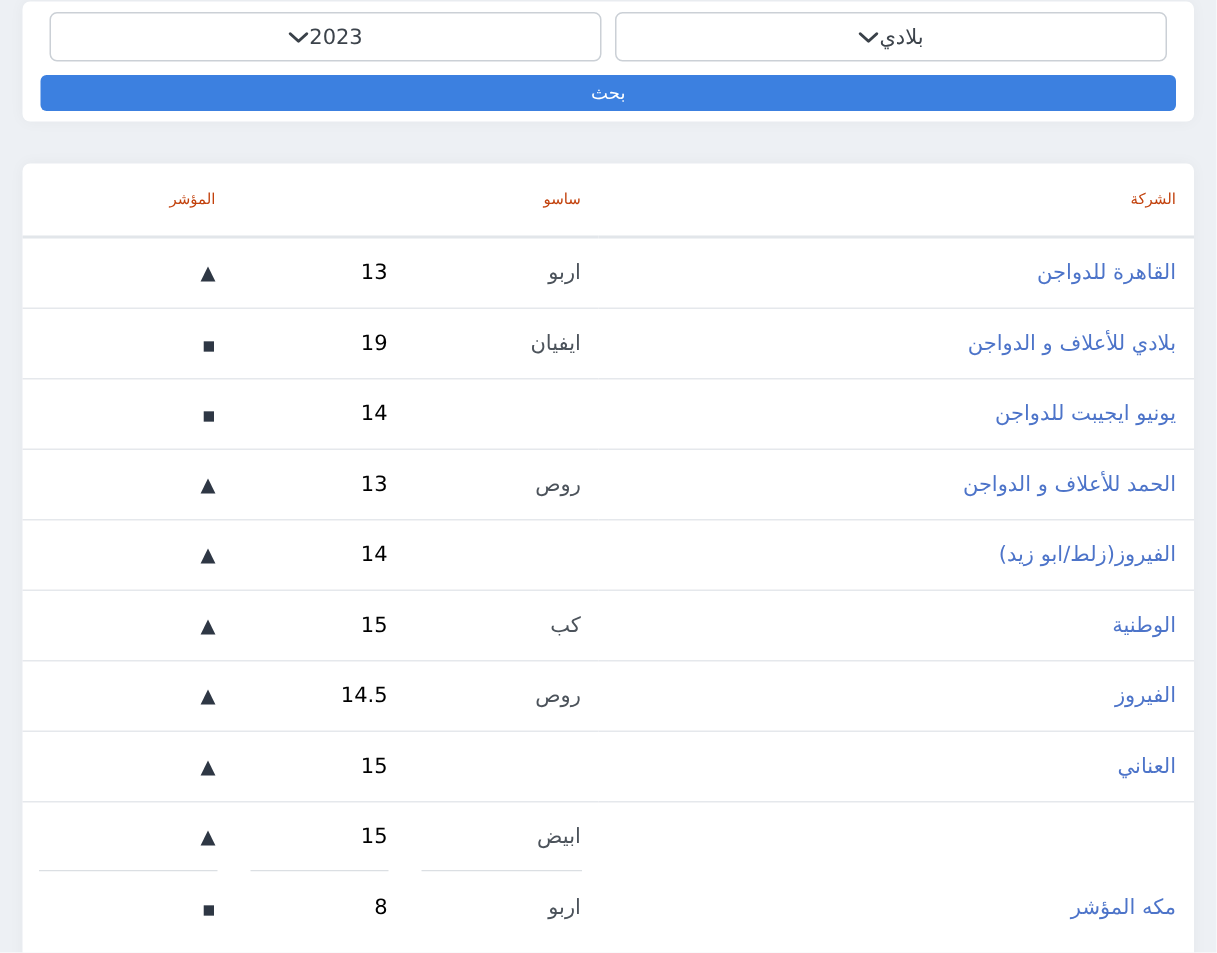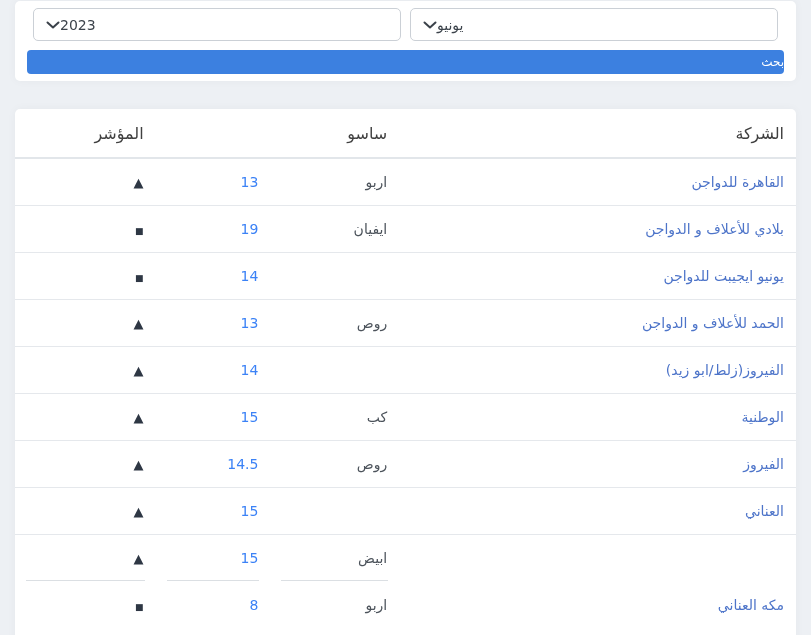--- a/index.html
+++ b/index.html
@@ -19,90 +19,89 @@
     border-radius: 5px;
     box-shadow: 0 0 10px rgba(33,37,41,0.04);
   }
   .filter-card { padding: 7px 0 7px; }
   .selects-row { display: flex; gap: 9px; padding: 0 18px; }
   .select {
     flex: 1; height: 33px;
     background: #fff;
     border: 1px solid #cbd0d6;
     border-radius: 5px;
-    display: flex; align-items: center; justify-content: flex-end;
+    display: flex; align-items: center; justify-content: center;
     padding: 14px 12px;
     font-size: 14px; color: #3c434b;
     cursor: pointer;
   }
   .select .chevron { display: flex; align-items: center; }
   .search-btn {
     display: block;
     width: calc(100% - 24px);
     margin: 9px 12px 0;
     height: 24px;
     background: #3c80e0;
     color: #ffffff;
     border: none; border-radius: 4px;
     font-size: 12px;
     font-family: inherit;
     cursor: pointer;
     padding: 0;
     line-height: 24px;
-    text-align: right;
   }
 
   
   .table-card { margin-top: 28px; min-height: 560px; }
   table { width: 100%; border-collapse: collapse; table-layout: fixed; }
   col.c-company { width: 50.8%; }
   col.c-type    { width: 16.5%; }
   col.c-price   { width: 14.7%; }
   col.c-ind     { width: 18.0%; }
   th, td {
     text-align: right;
     padding: 0 12px;
     vertical-align: middle;
   }
   th {
     height: 49px;
     font-weight: 400;
-    font-size: 16px;
-    color: #404040;
+    font-size: 10px;
+    color: #c2410c;
     border-bottom: 2px solid #e2e6ea;
   }
   td {
     height: 47px;
     font-size: 14px;
     color: #4c535b;
     border-bottom: 1px solid #e5e8ec;
     overflow: hidden; white-space: nowrap;
   }
   tr.partial td { border-bottom: none; position: relative; }
   tr.partial td.line::after {
     content: "";
     position: absolute; bottom: 0; right: 11px; left: 11px;
     height: 1px; background: #dbdfe3;
   }
   tr.last td { border-bottom: none; }
   .company-link { color: #4d74c9; cursor: pointer; margin-top: 31px; }
-  .price-num { color: #3b82f6; }
+  .price-num { color: #000000; }
   .ind { color: #2e3744; line-height: 1; }
   .ind.up { font-size: 13px; }
   .ind.flat { font-size: 9px; }
 </style>
 </head>
 <body>
 
 <div class="page">
 
   <div class="card filter-card">
     <div class="selects-row">
       <div class="select">
-        <span class="select-value">يونيو</span>
+        <span class="select-value">بلادي</span>
         <span class="chevron">
           <svg width="14" height="8" viewBox="0 0 14 8">
               <path d="M1.5 1.5 L7 6.5 L12.5 1.5" stroke="#3a4149" stroke-width="2" fill="none" stroke-linecap="round" stroke-linejoin="round"></path>
             </svg>
         </span>
       </div>
       <div class="select">
         <span class="select-value">2023</span>
         <span class="chevron">
           <svg width="14" height="8" viewBox="0 0 14 8">
@@ -179,21 +178,21 @@
             <td class="line"><span class="price-num">15</span></td>
             <td class="line"><span class="ind up">▲</span></td>
           </tr>
           <tr class="partial">
             <td><span class="company-link"></span></td>
             <td class="line">ابيض</td>
             <td class="line"><span class="price-num">15</span></td>
             <td class="line"><span class="ind up">▲</span></td>
           </tr>
           <tr class="last">
-            <td><span class="company-link">مكه العناني</span></td>
+            <td><span class="company-link">مكه المؤشر</span></td>
             <td class="line">اربو</td>
             <td class="line"><span class="price-num">8</span></td>
             <td class="line"><span class="ind flat">■</span></td>
           </tr>
         </tbody>
     </table>
   </div>
 
 </div>
 

